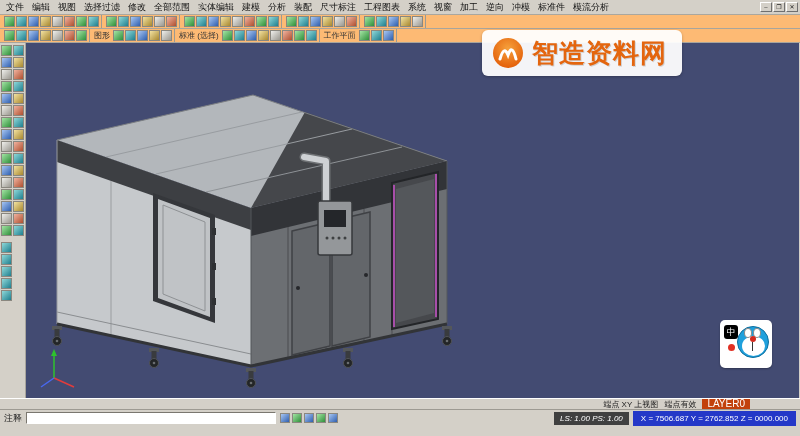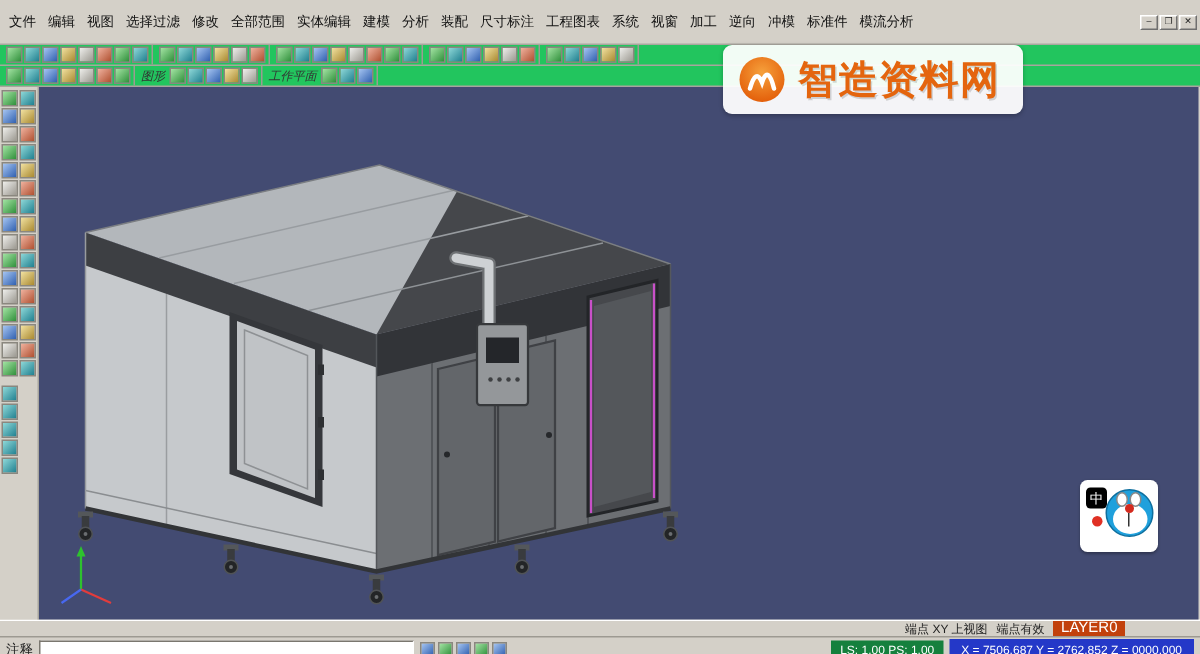--- a/index.html
+++ b/index.html
@@ -11,31 +11,31 @@
     background:linear-gradient(#96c4d8,#5e97b0); border-bottom:1px solid #3e718a; }
   .app-icon { width:9px; height:9px; margin-right:3px;
     background:linear-gradient(135deg,#2fa3d8 50%,#7bc943 50%); border:1px solid #1d5e7a; }
   .title-text { flex:1; text-align:center; font-size:8px; color:#142e3a; white-space:nowrap; overflow:hidden; }
   .win-controls { display:flex; gap:1px; }
   .winbtn { width:15px; height:9px; font-size:6px; line-height:7px; text-align:center;
     background:linear-gradient(#d8ecf4,#9cc4d6); border:1px solid #4e7f96; color:#15384a; padding:0; }
   .winbtn.close { background:linear-gradient(#e98070,#c74a36); color:#fff; border-color:#8e2c1c; }
 
   
-  .menubar { height:30px; display:flex; align-items:center; background:#d4d0c8;
+  .menubar { height:15px; display:flex; align-items:center; background:#d4d0c8;
     border-bottom:1px solid #aaa79f; padding:0 2px; }
   .menu-items { display:flex; height:100%; align-items:center; }
   .menu-item { font-size:9px; color:#111; padding:0 4px; white-space:nowrap; }
   .mdi-controls { margin-left:auto; display:flex; gap:1px; }
   .mdibtn { width:12px; height:10px; font-size:6px; line-height:8px; text-align:center;
     background:#d4d0c8; border:1px solid; border-color:#fff #6f6f6f #6f6f6f #fff; color:#222; }
 
   
-  .toolbar { height:14px; display:flex; align-items:center; background:#22c55e;
-    border-bottom:1px solid #a8a59d; padding:0 2px; gap:2px;font-style:italic; }
+  .toolbar { height:14px; display:flex; align-items:center; background:#fdba74;
+    border-bottom:1px solid #a8a59d; padding:0 2px; gap:2px; }
   .tb-group { display:flex; align-items:center; height:13px; padding:0 2px;
     border-right:1px solid #9d9a92; }
   .tb-label { font-size:8px; color:#333; margin-right:3px; white-space:nowrap; }
   .tb-icons { display:flex; gap:1px; }
   .tb-icon { width:11px; height:11px; border:1px solid #8a877f; }
   .tb-icons > .tb-icon:nth-child(6n+1){ background:linear-gradient(135deg,#a4e4a4,#2f8f3a); }
   .tb-icons > .tb-icon:nth-child(6n+2){ background:linear-gradient(135deg,#8fd8d8,#1f7f8f); }
   .tb-icons > .tb-icon:nth-child(6n+3){ background:linear-gradient(135deg,#a7c6f2,#2f5faf); }
   .tb-icons > .tb-icon:nth-child(6n+4){ background:linear-gradient(135deg,#f2e2a2,#a8882f); }
   .tb-icons > .tb-icon:nth-child(6n+5){ background:linear-gradient(135deg,#efefec,#9a978f); }
@@ -65,21 +65,21 @@
   .status1 .spacer, .status2 .spacer { flex:1; }
   .chip-dark { background:#c2410c; color:#fff; padding:0 5px; font-size:10px; line-height:10px; }
   .status2 { height:17px; display:flex; align-items:center; gap:4px; background:#d4d0c8;
     border-top:1px solid #9d9a92; font-size:9px; color:#222; padding:0 4px; }
   .note-input { width:250px; height:12px; border:1px solid; border-color:#7a776f #fff #fff #7a776f;
     background:#fff; font-size:9px; padding:0 2px; }
   .mini-icons { display:flex; gap:2px; }
   .mini-icons .tb-icon { width:10px; height:10px; }
   .mini-icons > .tb-icon:nth-child(odd){ background:linear-gradient(135deg,#a7c6f2,#2f5faf); }
   .mini-icons > .tb-icon:nth-child(even){ background:linear-gradient(135deg,#a4e4a4,#2f8f3a); }
-  .chip-ls { background:#15803d; color:#fff; font-size:8px; padding:2px 6px; }
+  .chip-ls { background:#404040; color:#fff; font-size:8px; padding:2px 6px;font-style:italic; }
   .chip-coords { background:#2438c8; color:#fff; font-size:8px; padding:3px 8px; white-space:nowrap; }
 
   
   .watermark { position:absolute; left:482px; top:30px; width:200px; height:46px; z-index:40;
     background:rgba(255,255,255,0.94); border-radius:6px; display:flex; align-items:center;
     padding:0 8px; gap:6px; box-shadow:0 1px 3px rgba(0,0,0,0.25); }
   .wm-text { font-size:26px; font-weight:bold; color:#e4650e; letter-spacing:1px; white-space:nowrap;
     text-shadow:1px 1px 0 rgba(0,0,0,0.15); }
 
   
@@ -196,20 +196,33 @@
           <div class="tb-icon"></div>
           <div class="tb-icon"></div>
           <div class="tb-icon"></div>
           <div class="tb-icon"></div>
           <div class="tb-icon"></div>
         </div>
     </div>
     <div class="tb-group">
       <span class="tb-label">图形</span>
       <div class="tb-icons">
+          <div class="tb-icon"></div>
+          <div class="tb-icon"></div>
+          <div class="tb-icon"></div>
+          <div class="tb-icon"></div>
+          <div class="tb-icon"></div>
+        </div>
+    </div>
+    <div class="tb-group">
+      <span class="tb-label">标准 (选择)</span>
+      <div class="tb-icons">
+          <div class="tb-icon"></div>
+          <div class="tb-icon"></div>
+          <div class="tb-icon"></div>
           <div class="tb-icon"></div>
           <div class="tb-icon"></div>
           <div class="tb-icon"></div>
           <div class="tb-icon"></div>
           <div class="tb-icon"></div>
         </div>
     </div>
     <div class="tb-group">
       <span class="tb-label">工作平面</span>
       <div class="tb-icons">

